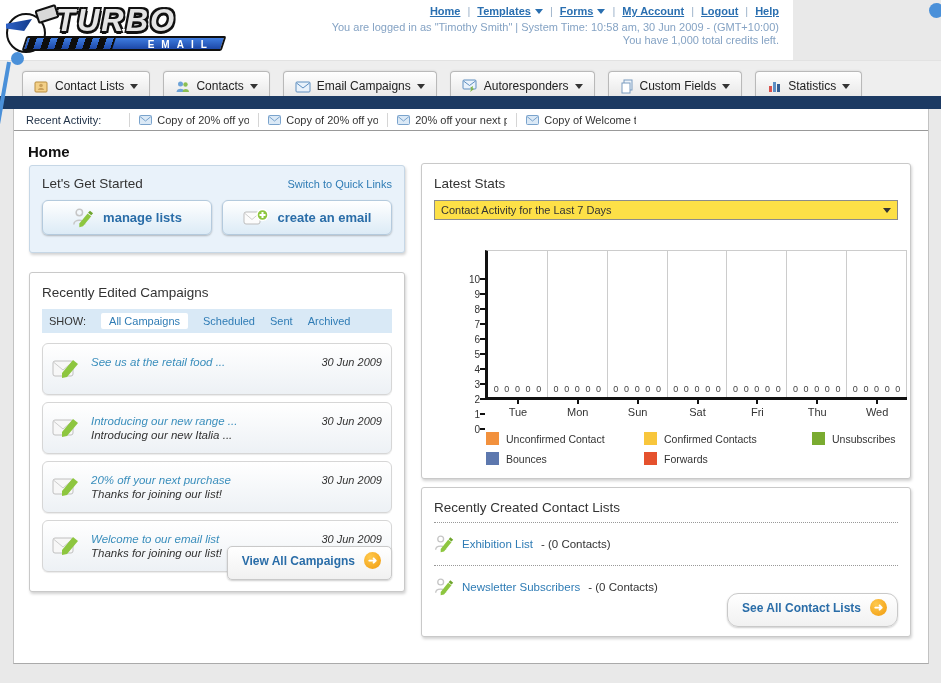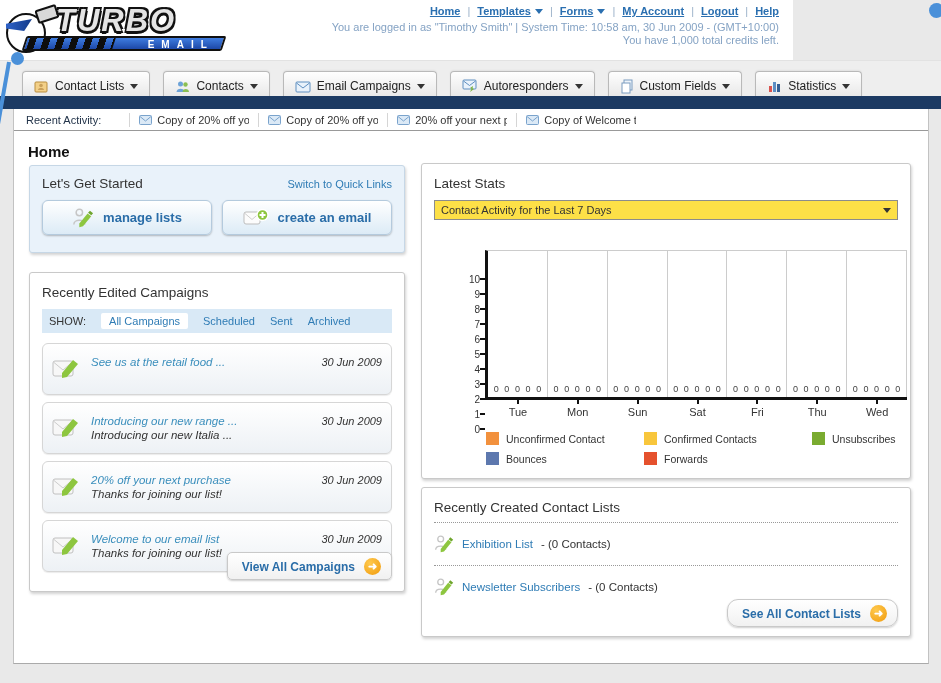--- a/index.html
+++ b/index.html
@@ -78,21 +78,21 @@
   .show-bar .filter.active { background: #fff; padding: 2px 8px; border-radius: 2px; }
   .camp-list { margin-top: 10px; }
   .camp-item { border: 1px solid #d6d6d6; border-radius: 6px; background: linear-gradient(#ffffff,#edf1f5);
     padding: 12px 9px; display: flex; gap: 9px; margin-bottom: 7px; box-shadow: 0 1px 1px rgba(0,0,0,0.08); align-items: flex-start; font-style: italic; }
   .camp-text { flex: 1; min-width: 0; }
   .camp-title { font-size: 11.5px; color: #3a8ebc; cursor: pointer; display: block; }
   .camp-desc  { font-size: 11.5px; color: #333; margin-top: 2px; display: block; }
   .camp-date  { font-size: 11px; color: #333; white-space: nowrap; }
   .panel-footer-btn { position: absolute; right: 12px; bottom: 11px; background: linear-gradient(#ffffff,#f1f1f1);
     border: 1px solid #c9c9c9; border-radius: 5px; color: #2a6da8; font-weight: bold; font-size: 12px;
-    padding: 5px 10px 4px 14px; display: inline-flex; align-items: center; gap: 9px; cursor: pointer;
+    padding: 5px 10px 10px 14px; display: inline-flex; align-items: center; gap: 9px; cursor: pointer;
     box-shadow: 0 1px 2px rgba(0,0,0,0.2); }
   .orange-circle { width: 17px; height: 17px; border-radius: 50%; background: radial-gradient(circle at 35% 30%, #ffc94d, #f09a0c);
     color: #fff; font-size: 11px; font-weight: bold; display: flex; align-items: center; justify-content: center; line-height: 1; }
 
   
   .stats { top: 54px; left: 407px; width: 490px; height: 316px; }
   .stats-select { margin-top: 8px; position: relative; width: 100%; height: 20px; border: 1px solid #8c8c8c;
     background: #fde047; font-size: 11px; color: #333; padding: 3px 22px 3px 6px; cursor: pointer; white-space: nowrap; overflow: hidden; }
   .stats-select .sel-arrow { position: absolute; right: 6px; top: 7px; width: 0; height: 0;
     border-left: 4px solid transparent; border-right: 4px solid transparent; border-top: 5px solid #333; }

